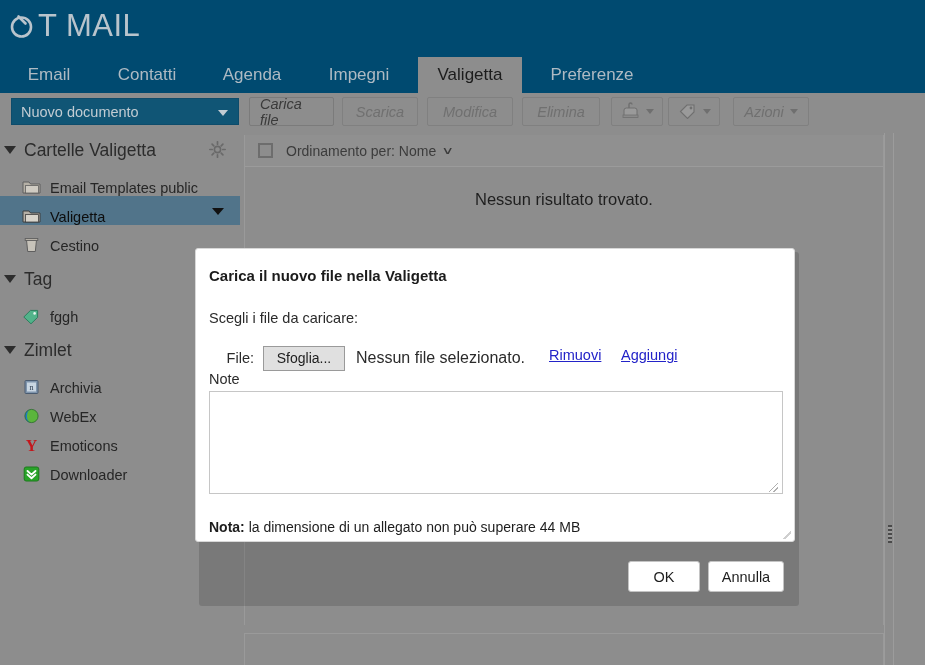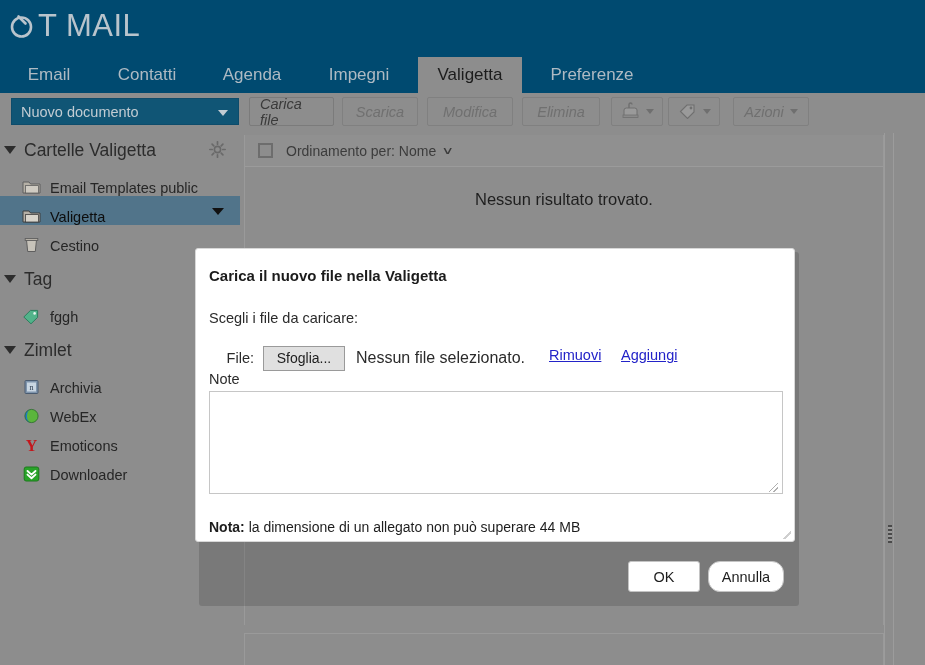--- a/index.html
+++ b/index.html
@@ -325,21 +325,21 @@
     border: 1px solid #c4c4c4;
     border-radius: 3px;
     background: #ffffff;
     font-size: 14.5px;
     color: #1d1d1d;
     display: flex; align-items: center; justify-content: center;
     cursor: pointer;
     box-sizing: border-box;
   }
   .btn-ok { left: 432px; }
-  .btn-annulla { left: 512px; width: 76px; border-radius: 12px; }
+  .btn-annulla { left: 512px; width: 76px; }
   .dlg-resize {
     position: absolute; right: 3px; bottom: 2px;
     width: 9px; height: 9px;
     background:
       linear-gradient(135deg, transparent 0 55%, #cfcfcf 55% 70%, transparent 70% 100%);
   }
 </style>
 </head>
 <body>
 

